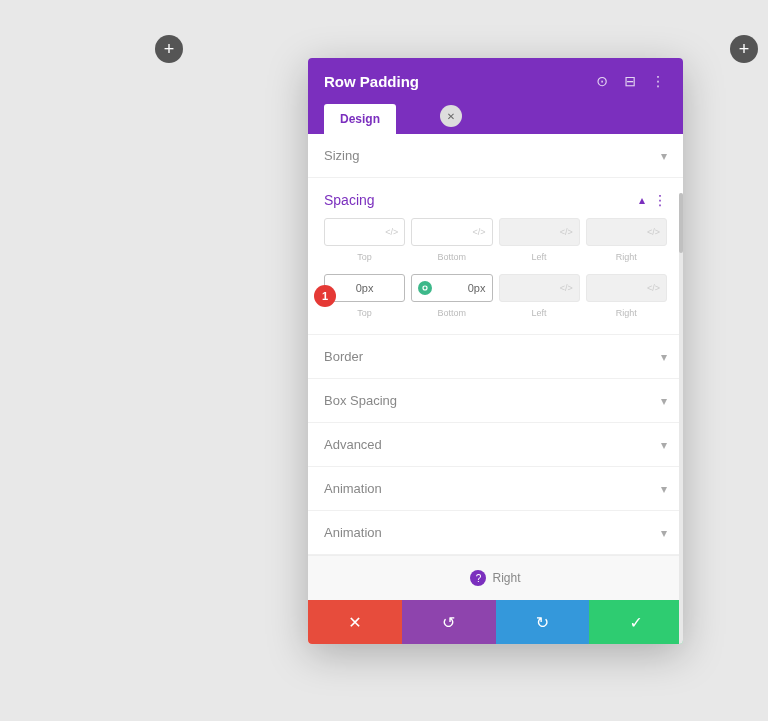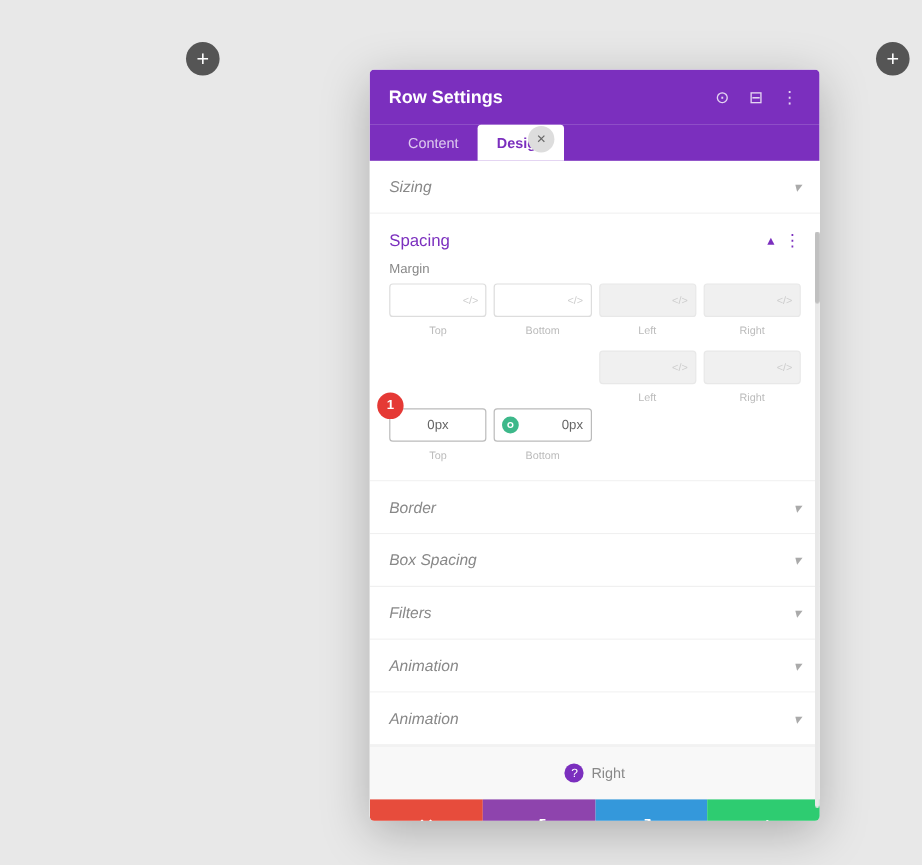--- a/index.html
+++ b/index.html
@@ -105,21 +105,20 @@
 
     
     .section-row {
       display: flex;
       align-items: center;
       justify-content: space-between;
       padding: 14px 16px;
       background: white;
       border-bottom: 1px solid #f0f0f0;
       cursor: pointer;
-      font-style: italic;
     }
     .section-label {
       font-size: 13px;
       color: #888;
     }
     .section-chevron {
       color: #aaa;
       font-size: 12px;
     }
 
@@ -211,21 +210,20 @@
       font-size: 10px;
       color: #999;
     }
     .input-box.white-bg {
       background: white;
       border-color: #ddd;
     }
     .input-box.highlighted {
       background: white;
       border-color: #ccc;
-      margin-top: 48px;
     }
     .input-val {
       font-size: 11px;
       color: #666;
     }
     .sub-lbl {
       font-size: 9px;
       color: #bbb;
       margin-top: 2px;
       text-align: center;
@@ -324,32 +322,29 @@
   <span>+</span>
 </div>
 
 <div class="modal-x-btn">
   <span>✕</span>
 </div>
 
 <div class="modal">
 
   <div class="modal-header">
-    <span class="modal-title">Row Settings</span>
+    <span class="modal-title">Row Padding</span>
     <div class="header-icons">
       <span class="header-icon">⊙</span>
       <span class="header-icon">⊟</span>
       <span class="header-icon">⋮</span>
     </div>
   </div>
 
   <div class="modal-tabs">
-    <div class="tab">
-      <span>Content</span>
-    </div>
     <div class="tab active">
       <span>Design</span>
     </div>
   </div>
 
   <div class="modal-body">
 
     <div class="section-row">
       <span class="section-label">Sizing</span>
       <span class="section-chevron">▾</span>
@@ -358,21 +353,20 @@
     <div class="spacing-section">
       <div class="spacing-header">
         <span class="spacing-title">Spacing</span>
         <div class="spacing-header-icons">
           <span class="spacing-chevron-up">▴</span>
           <span class="spacing-dots">⋮</span>
         </div>
       </div>
 
       <div class="margin-group">
-        <div class="field-group-label">Margin</div>
         <div class="margin-inputs">
 
           <div style="flex:1; display:flex; flex-direction:column; gap:4px;">
             <div class="input-box white-bg">
               <span class="input-val"></span>
               <span class="sync-icon" style="font-size:9px; color:#ccc;">&lt;/&gt;</span>
             </div>
             <div class="sub-lbl">Top</div>
           </div>
           <div style="flex:1; display:flex; flex-direction:column; gap:4px;">
@@ -451,21 +445,21 @@
       <span class="section-label">Border</span>
       <span class="section-chevron">▾</span>
     </div>
 
     <div class="section-row">
       <span class="section-label">Box Spacing</span>
       <span class="section-chevron">▾</span>
     </div>
 
     <div class="section-row">
-      <span class="section-label">Filters</span>
+      <span class="section-label">Advanced</span>
       <span class="section-chevron">▾</span>
     </div>
 
     <div class="section-row">
       <span class="section-label">Animation</span>
       <span class="section-chevron">▾</span>
     </div>
 
     <div class="section-row">
       <span class="section-label">Animation</span>

